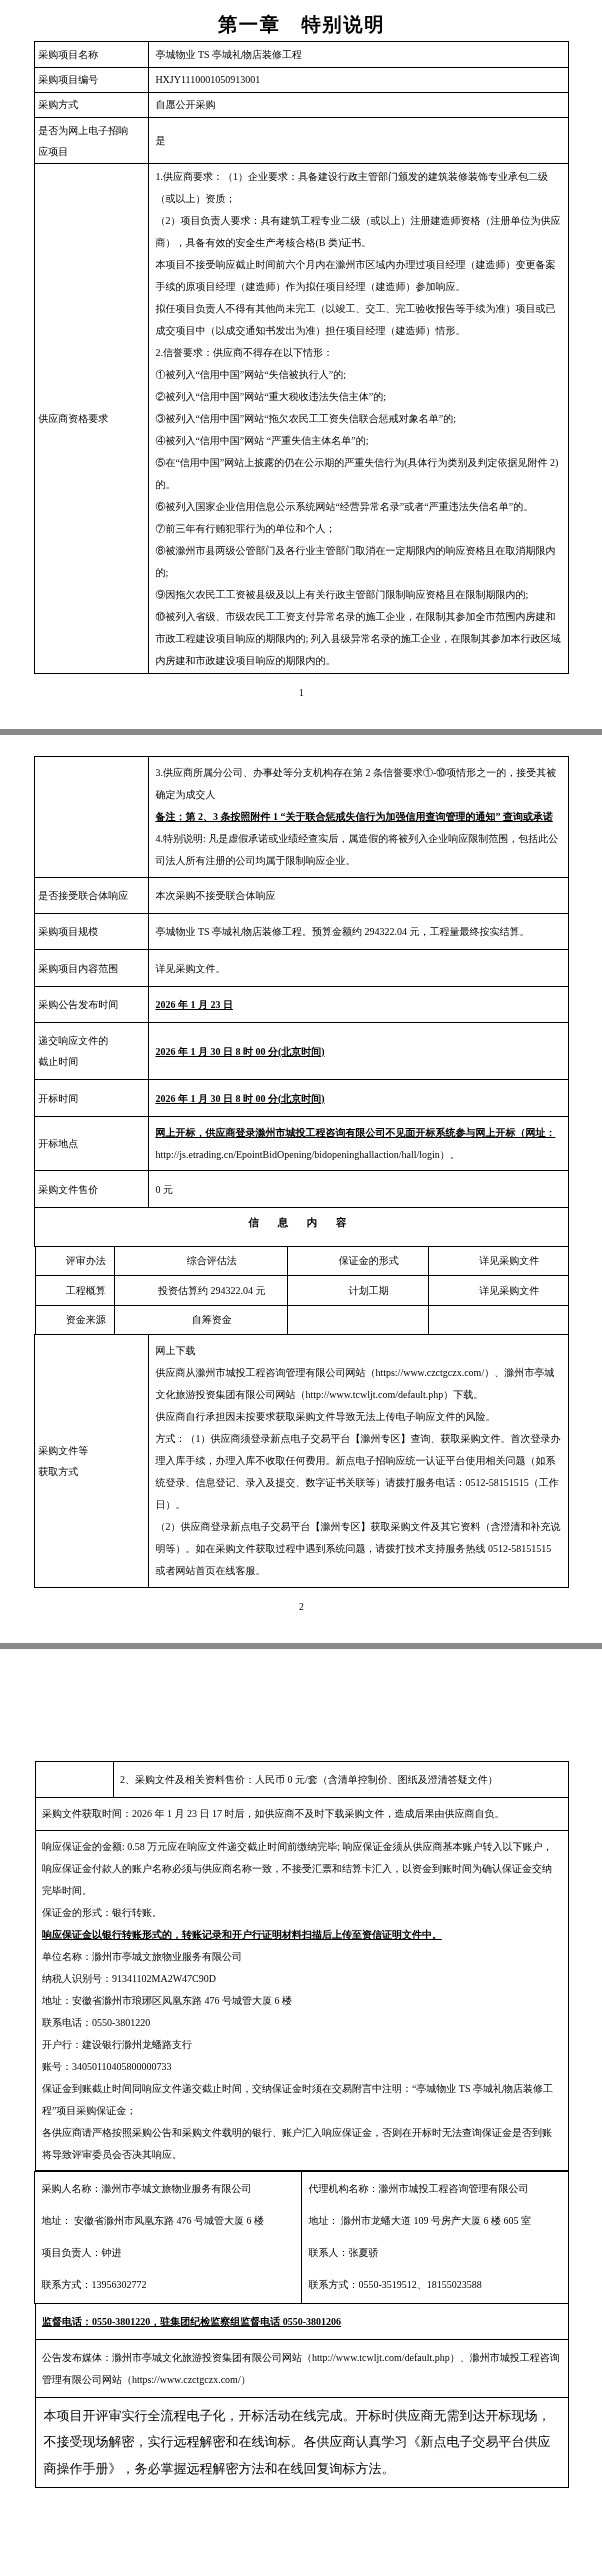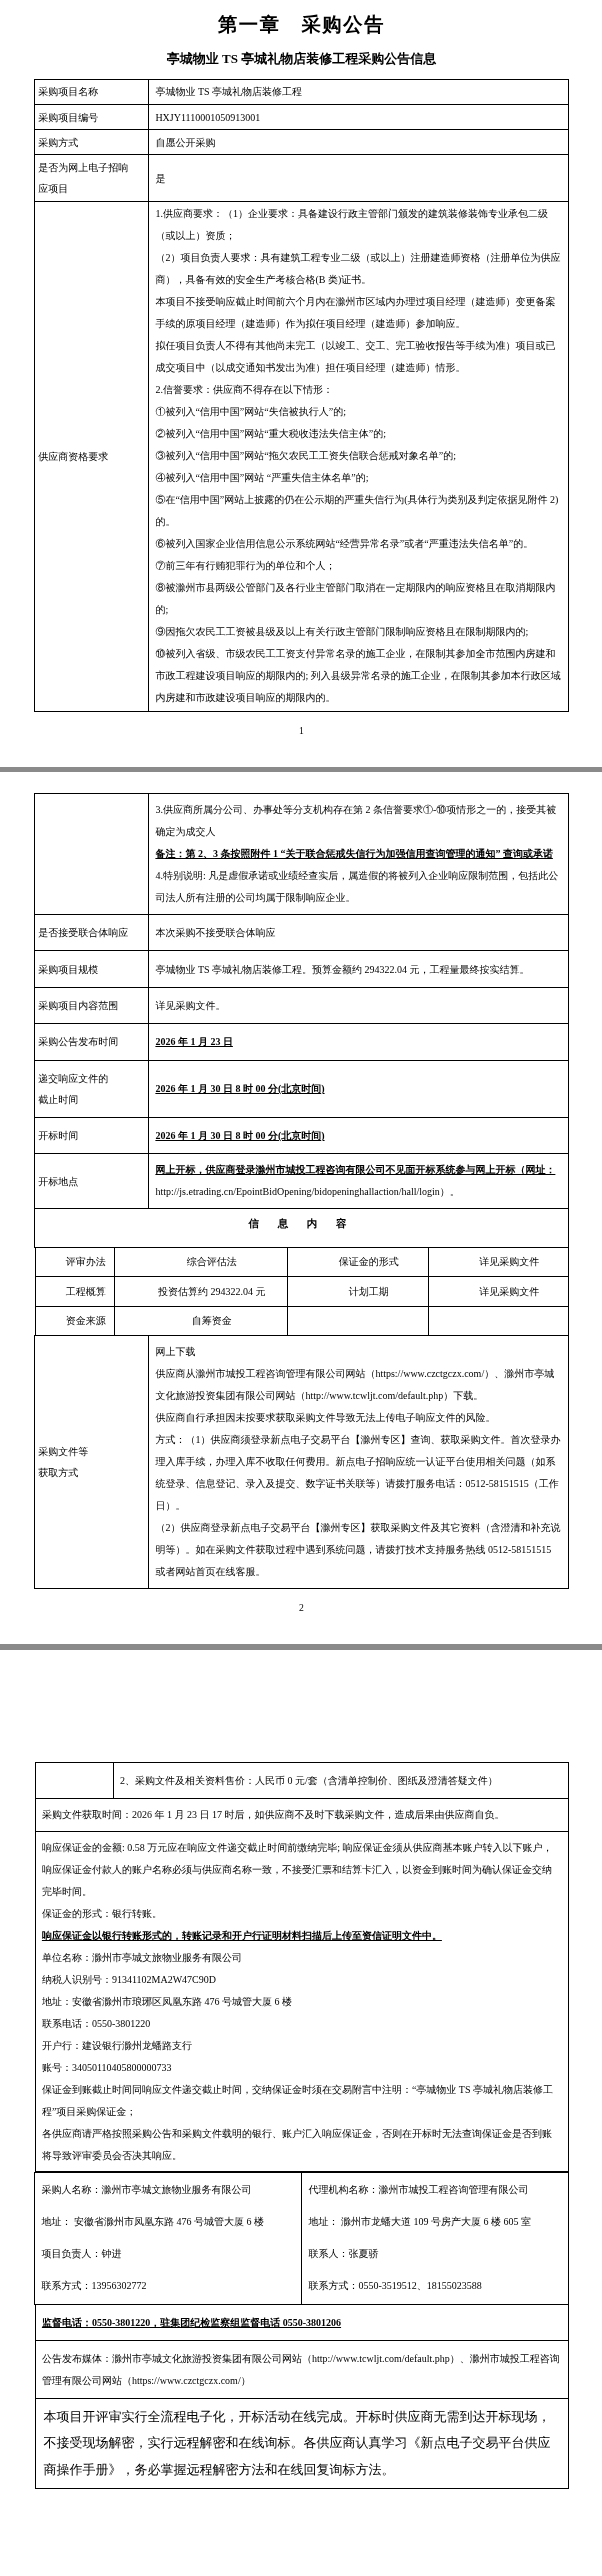--- a/index.html
+++ b/index.html
@@ -24,22 +24,21 @@
   .top-gap{height:21px;}
   .note-cell{font-size:13px;line-height:26.6px;padding:4.8px 8px;font-family:"Liberation Sans","DejaVu Sans",sans-serif;}
   .contact-cell{vertical-align:top;}
   .contact-cell p{margin:0;line-height:32px;}
   .dep-cell p{margin:0;line-height:22px;}
 </style>
 </head>
 <body>
 
 <div class="page">
-  <h1 class="doc-title">第一章　采购公告</h1>
-  <h2 class="doc-subtitle">亭城物业 TS 亭城礼物店装修工程采购公告信息</h2>
+  <h1 class="doc-title">第一章　特别说明</h1>
 
   <table class="doc t1">
     <colgroup>
         <col style="width:114px">
         <col style="width:420px">
       </colgroup>
     <tbody>
         <tr>
       <td class="lbl">采购项目名称</td>
       <td class="val">亭城物业 TS 亭城礼物店装修工程</td>
@@ -126,20 +125,24 @@
       <td class="lbl">开标时间</td>
       <td class="val b">2026 年 1 月 30 日 8 时 00 分(北京时间)</td>
     </tr>
     <tr>
       <td class="lbl">开标地点</td>
       <td class="val multi dep-cell">
         <p class="b">网上开标，供应商登录滁州市城投工程咨询有限公司不见面开标系统参与网上开标（网址：</p>
         <p>http://js.etrading.cn/EpointBidOpening/bidopeninghallaction/hall/login）。</p>
       </td>
     </tr>
+    <tr class="rowpad">
+      <td class="lbl">采购文件售价</td>
+      <td class="val">0 元</td>
+    </tr>
     <tr>
       <td class="info-head" colspan="2">信 息 内 容</td>
     </tr>
   </tbody>
     </table>
 
   <table class="doc">
     <colgroup>
         <col style="width:79px">
         <col style="width:173px">

